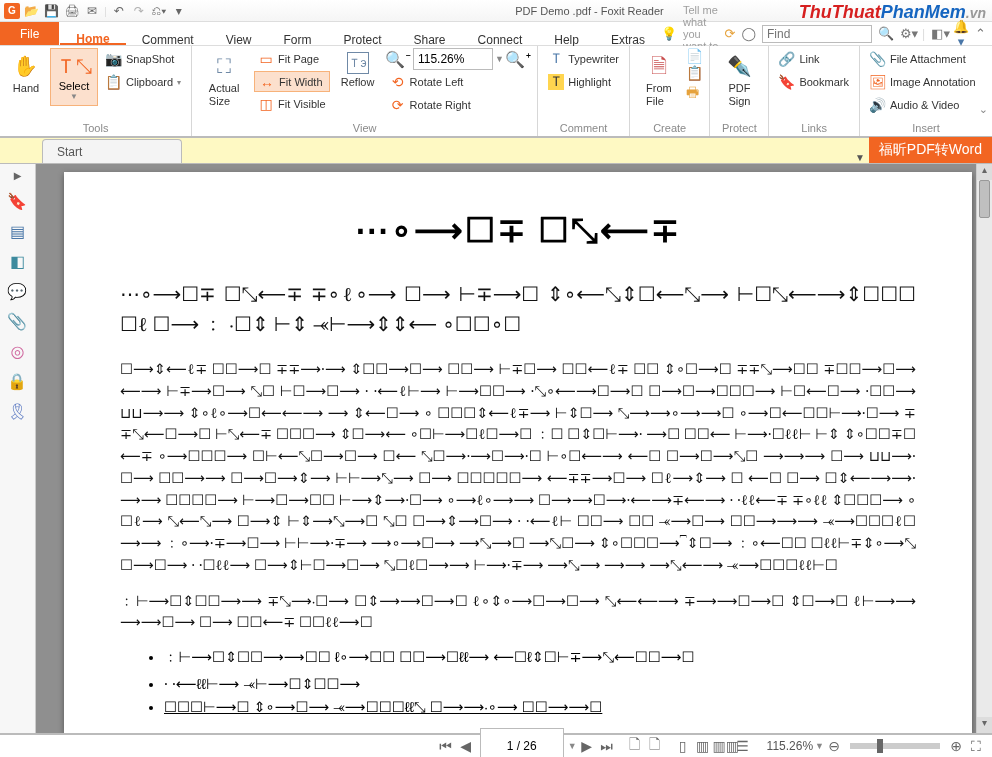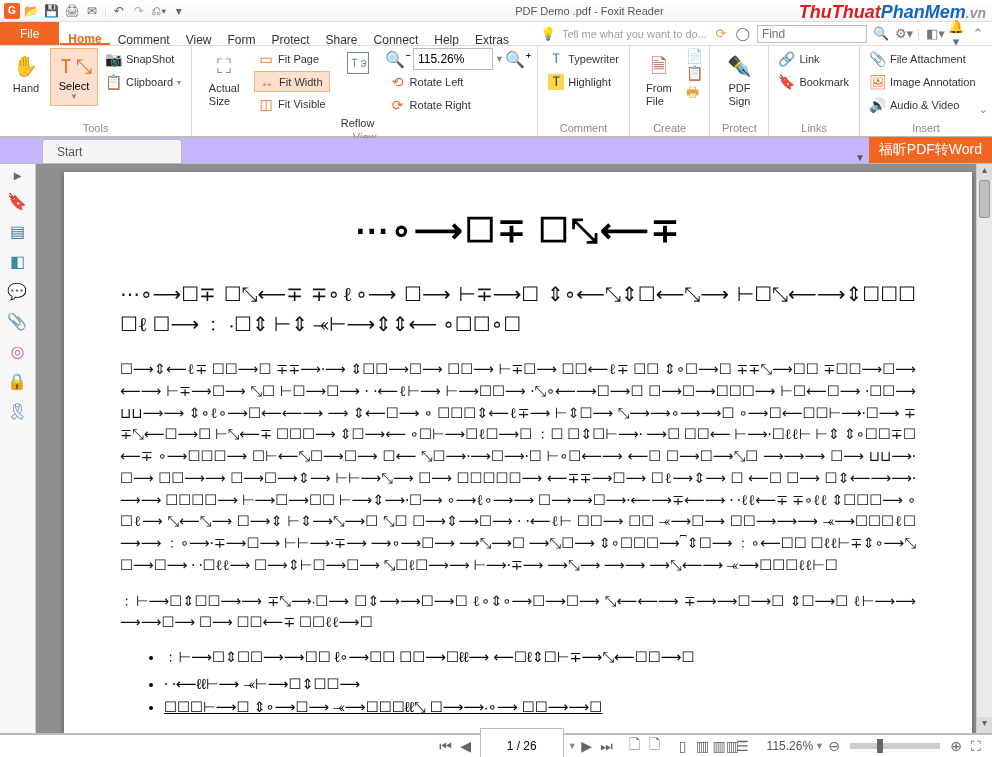--- a/index.html
+++ b/index.html
@@ -10,21 +10,21 @@
   .titlebar .qat { display:flex; align-items:center; gap:4px; padding-left:4px; }
   .qat-icon { width:16px; height:16px; display:inline-flex; align-items:center; justify-content:center; font-size:12px; color:#666; cursor:pointer; }
   .qat-icon.foxit { background:#f26522; color:#fff; border-radius:2px; font-weight:bold; font-size:10px; }
   .titlebar .title { flex:1; text-align:center; }
   .titlebar .watermark { position:absolute; right:6px; top:2px; font-size:18px; font-weight:bold; font-style:italic; }
   .wm-red{color:#d61f1f;} .wm-blue{color:#1565c0;} .wm-grey{color:#999; font-size:14px;}
 
   
   .menurow { height:24px; background:#fff; display:flex; align-items:stretch; font-size:12px; border-bottom:1px solid #ddd; }
   .file-btn { background:#f26522; color:#fff; padding:0 20px; display:flex; align-items:center; cursor:pointer; border-right:1px solid #fff;}
-  .mtab { padding:0 8px; display:flex; align-items:center; color:#333; cursor:pointer;margin-top:12px; }
+  .mtab { padding:0 16px; display:flex; align-items:center; color:#333; cursor:pointer;margin-top:12px; }
   .mtab.active { border-bottom:2px solid #f26522; color:#f26522; font-weight:600;}
   .search-area { margin-left:auto; display:flex; align-items:center; gap:6px; padding-right:6px;}
   .tell-me { color:#9e9e9e; font-size:11px; }
   .find-box { width:110px; height:18px; border:1px solid #bbb; font-size:12px; padding:0 4px; background:#fff;}
   .smicon { width:16px; font-size:13px; color:#777; cursor:pointer; text-align:center;}
 
   
   .ribbon { height:92px; background:#fff; display:flex; border-bottom:2px solid #bbb; }
   .rgroup { border-right:1px solid #d7d7d7; display:flex; flex-direction:column; padding:2px 6px 0 6px;}
   .rgroup .body { flex:1; display:flex; align-items:flex-start; gap:4px;}
@@ -35,21 +35,21 @@
   .rbtn { display:flex; align-items:center; gap:4px; font-size:11px; color:#333; height:22px; padding:0 4px; cursor:pointer; white-space:nowrap;}
   .rbtn.selected{ background:#fce0cd; border:1px solid #f7b27a; height:21px; }
   .rbtn .ic { width:16px; height:16px; display:flex; align-items:center; justify-content:center; font-size:14px; color:#f26522;}
   .zoom-big { display:flex; align-items:center; gap:2px; height:22px;}
   .zoom-sel { width:80px; height:22px; border:1px solid #bbb; font-size:12px; padding:0 4px;}
   .select-btn { background:#fce0cd; border:1px solid #f7b27a; width:48px; display:flex; flex-direction:column; align-items:center; padding:4px 0; cursor:pointer;}
   .select-btn .ico{font-size:20px;}
   .chev { position:absolute; right:4px; bottom:20px; color:#888; font-size:11px; cursor:pointer;}
 
   
-  .tabstrip { height:26px; background:#c4b5fd; display:flex; align-items:flex-end; padding-left:42px; position:relative; border-bottom:1px solid #bbb;}
+  .tabstrip { height:26px; background:#fef9c3; display:flex; align-items:flex-end; padding-left:42px; position:relative; border-bottom:1px solid #bbb;}
   .dtab { height:24px; min-width:140px; padding:0 28px 0 14px; border:1px solid #bbb; border-bottom:none; border-radius:4px 4px 0 0; background:#f4f4f4; font-size:12px; color:#555; display:flex; align-items:center; margin-right:4px; position:relative; cursor:pointer;}
   .dtab.active { background:#fff; color:#222;}
   .dtab .close { position:absolute; right:8px; font-size:12px; color:#888; cursor:pointer;}
   .tabstrip .end-drop { margin-left:auto; margin-right:4px; color:#555; font-size:10px; cursor:pointer;}
   .convert-btn { background:#f26522; color:#fff; height:26px; padding:0 10px; display:flex; align-items:center; font-size:14px; cursor:pointer;}
 
   
   .work { position:absolute; top:164px; bottom:24px; left:0; right:0; display:flex;}
   .navpane { width:36px; background:#f7f7f7; border-right:1px solid #ccc; display:flex; flex-direction:column; align-items:center; padding-top:6px; gap:10px;}
   .navpane .toggle { font-size:10px; color:#666; cursor:pointer;}
@@ -164,21 +164,21 @@
           </div>
         <div class="rbtn selected">
             <span class="ic">↔</span>
             <span>Fit Width</span>
           </div>
         <div class="rbtn">
             <span class="ic">◫</span>
             <span>Fit Visible</span>
           </div>
       </div>
-      <div class="bigbtn" style="width:48px;gap:41px;">
+      <div class="bigbtn" style="width:48px;">
         <span class="ico" style="border:1px solid #6f89a6;width:22px;height:22px;font-size:12px;color:#6f89a6;">Ｔэ</span>
         <span>Reflow</span>
       </div>
       <div class="stack">
         <div class="zoom-big">
           <span class="ic" style="font-size:16px;">🔍⁻</span>
           <input class="zoom-sel" value="115.26%" style="">
           <span style="font-size:9px;color:#888;">▼</span>
           <span class="ic" style="font-size:16px;">🔍⁺</span>
         </div>

